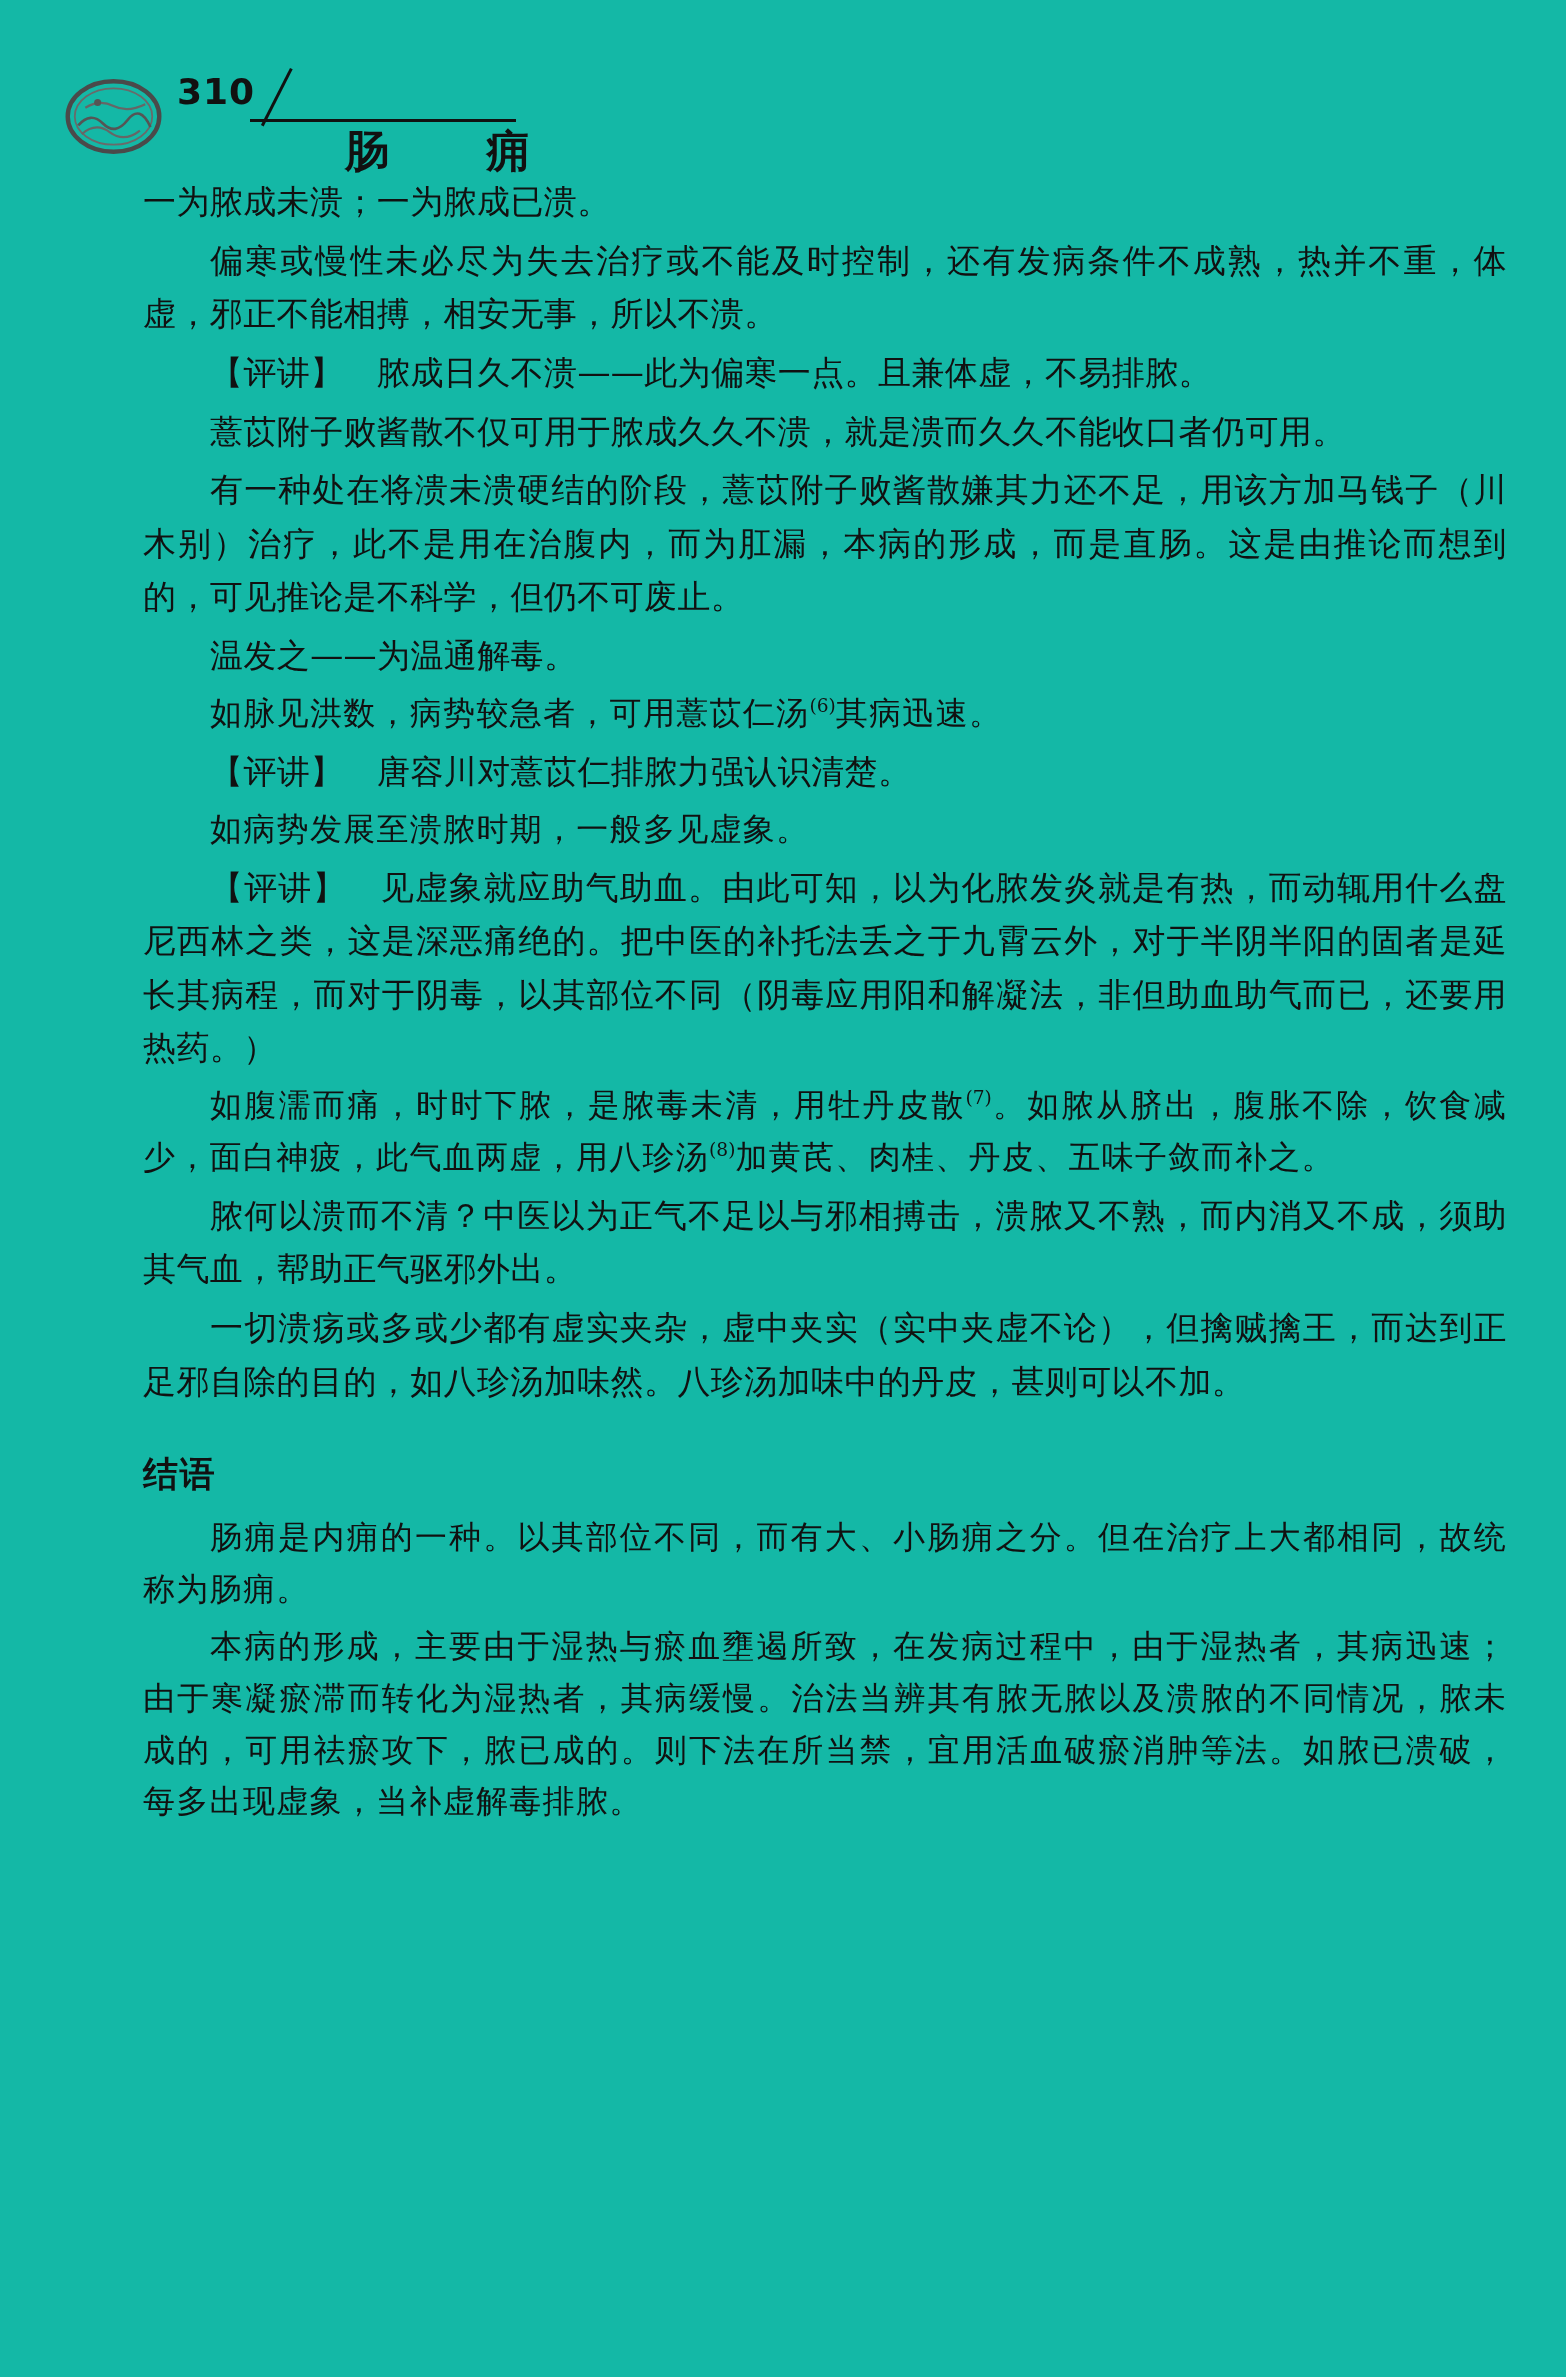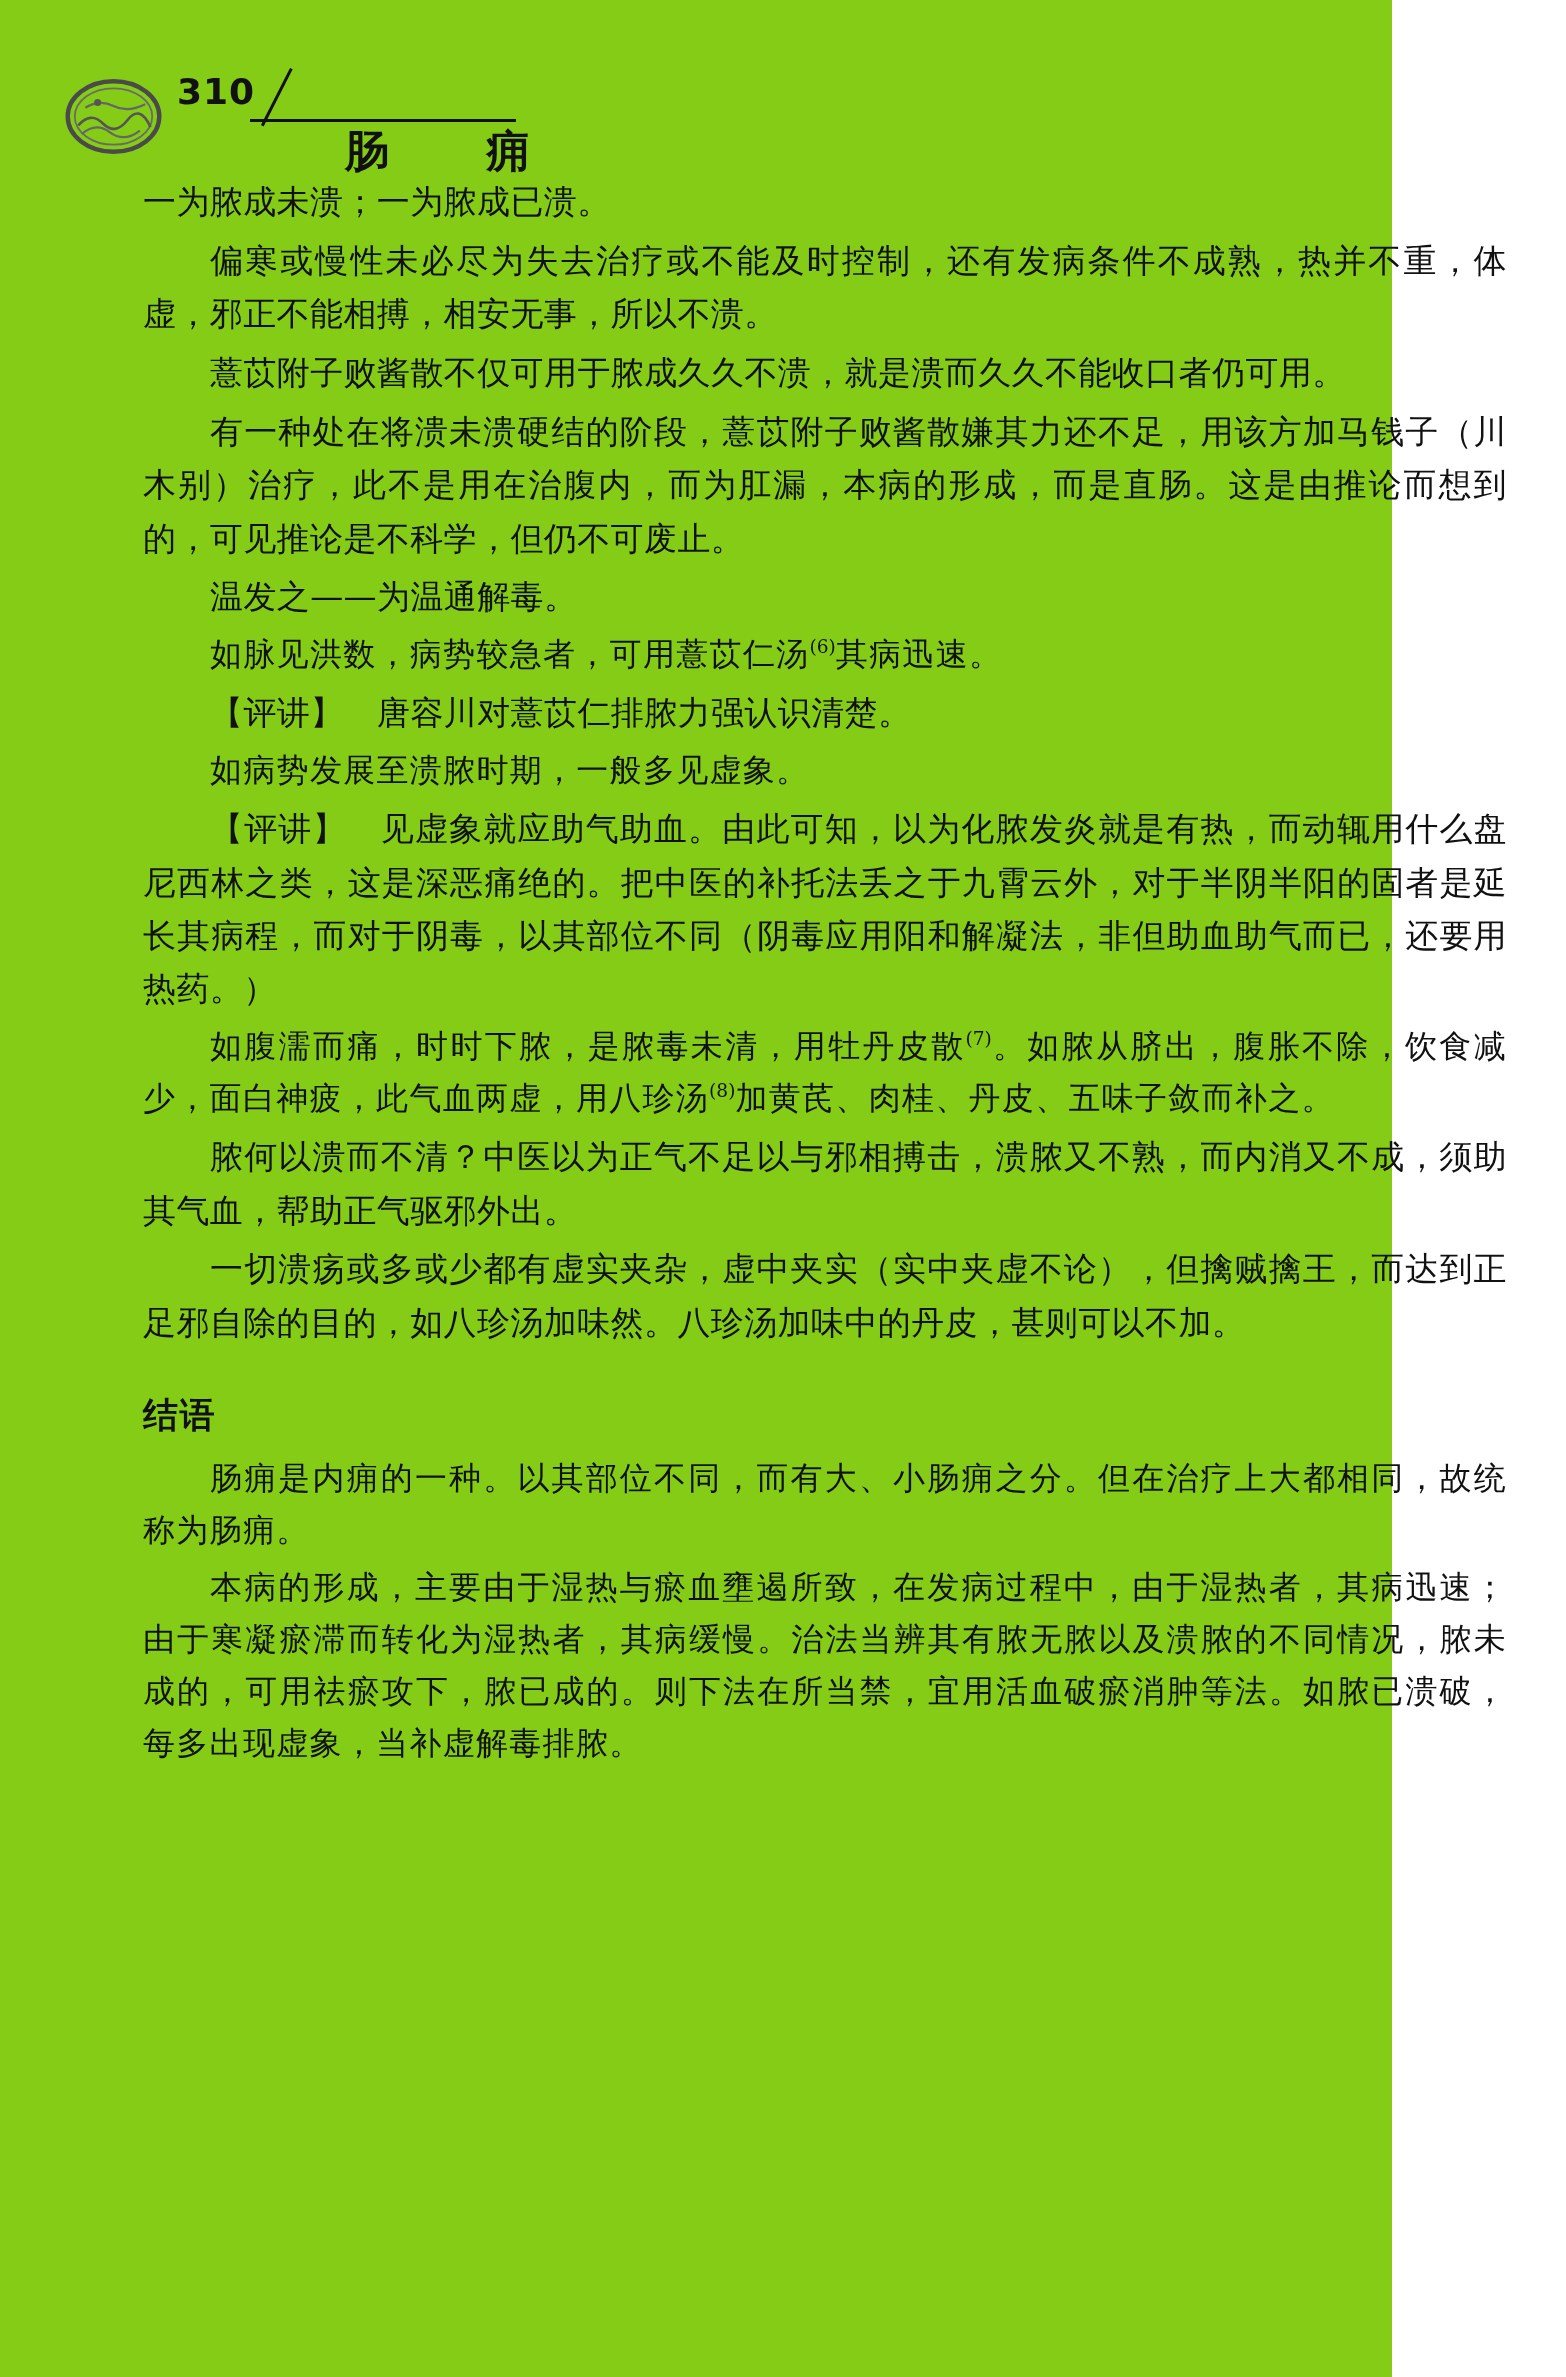--- a/index.html
+++ b/index.html
@@ -11,23 +11,23 @@
     width: 1566px;
     height: 2377px;
     position: relative;
     font-family: "DejaVu Serif", "Liberation Serif", serif;
     color: #111111;
     overflow: hidden;
   }
   .page {
     position: absolute;
     left: 0; top: 0;
-    width: 1392px;
+    width: 1566px;
     height: 2377px;
-    background: #84cc16;
+    background: #14b8a6;
   }
   
   .header {
     position: absolute;
     left: 53px;
     top: 46px;
     width: 1470px;
     height: 106px;
   }
   .seal {
@@ -144,20 +144,21 @@
     <div class="chapter-title">肠　痈</div>
   </div>
 
   <div class="body">
 
     <p class="noind">一为脓成未溃；一为脓成已溃。</p>
 
     <p class="ind">偏寒或慢性未必尽为失去治疗或不能及时控制，还有发病条件不成熟，热并不重，体虚，邪正不能相搏，相安无事，所以不溃。</p>
 
 
+    <p class="ind">【评讲】　脓成日久不溃——此为偏寒一点。且兼体虚，不易排脓。</p>
 
     <p class="ind">薏苡附子败酱散不仅可用于脓成久久不溃，就是溃而久久不能收口者仍可用。</p>
 
     <p class="ind">有一种处在将溃未溃硬结的阶段，薏苡附子败酱散嫌其力还不足，用该方加马钱子（川木别）治疗，此不是用在治腹内，而为肛漏，本病的形成，而是直肠。这是由推论而想到的，可见推论是不科学，但仍不可废止。</p>
 
     <p class="ind">温发之——为温通解毒。</p>
 
     <p class="ind kai"><span>如脉见洪数，病势较急者，可用薏苡仁汤</span><span class="sup">(6)</span><span>其病迅速。</span></p>
 
     <p class="ind">【评讲】　唐容川对薏苡仁排脓力强认识清楚。</p>

